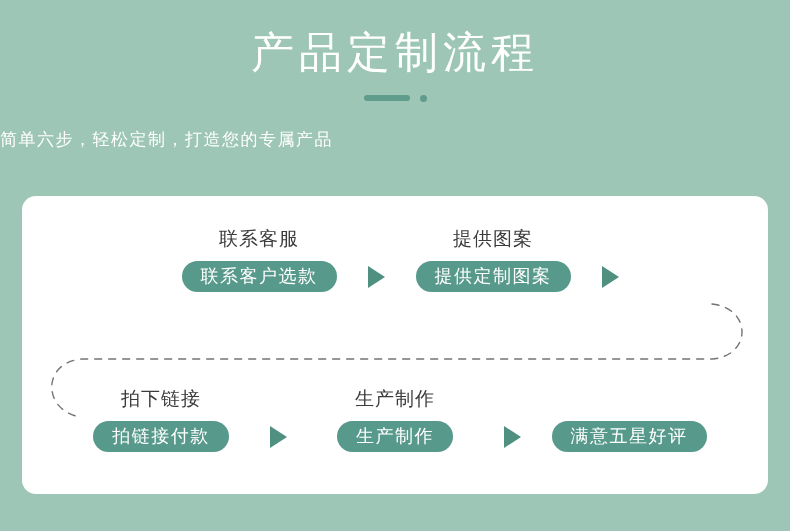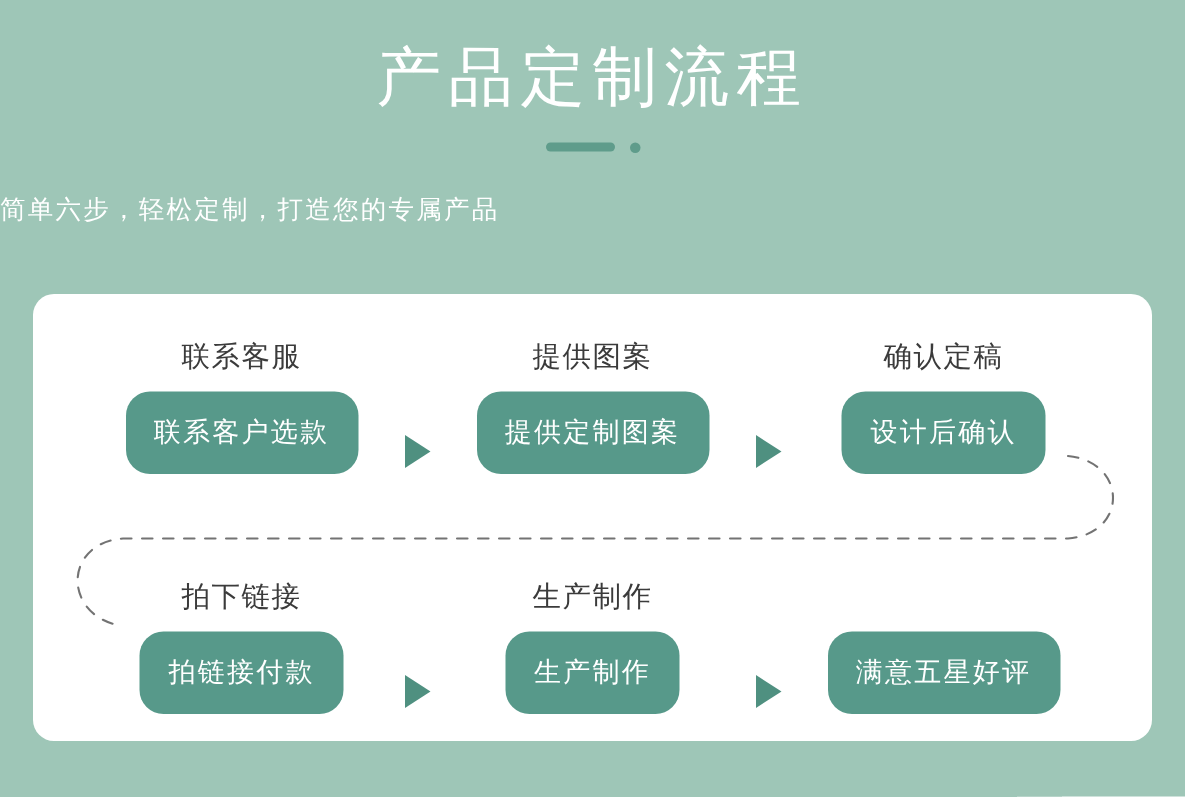--- a/index.html
+++ b/index.html
@@ -132,21 +132,21 @@
 
   .step-pill {
     background: #57998a;
     color: #ffffff;
     font-size: 18px;
     font-weight: 300;
     letter-spacing: 1.5px;
     line-height: 31px;
     height: 31px;
     border-radius: 16px;
-    padding: 12px 19px;
+    padding: 0 19px;
     white-space: nowrap;
     text-align: center;
   }
 
   .arrow {
     width: 38px;
     display: flex;
     align-items: center;
     justify-content: center;
     height: 31px;
@@ -190,24 +190,20 @@
         <div class="arrow">
           <span class="arrow-glyph"></span>
         </div>
         <div class="step">
           <div class="step-title">提供图案</div>
           <div class="step-pill">提供定制图案</div>
         </div>
         <div class="arrow">
           <span class="arrow-glyph"></span>
         </div>
-        <div class="step">
-          <div class="step-title">确认定稿</div>
-          <div class="step-pill">设计后确认</div>
-        </div>
       </div>
 
       <div class="flow-row row-2">
         <div class="step">
           <div class="step-title">拍下链接</div>
           <div class="step-pill">拍链接付款</div>
         </div>
         <div class="arrow">
           <span class="arrow-glyph"></span>
         </div>

